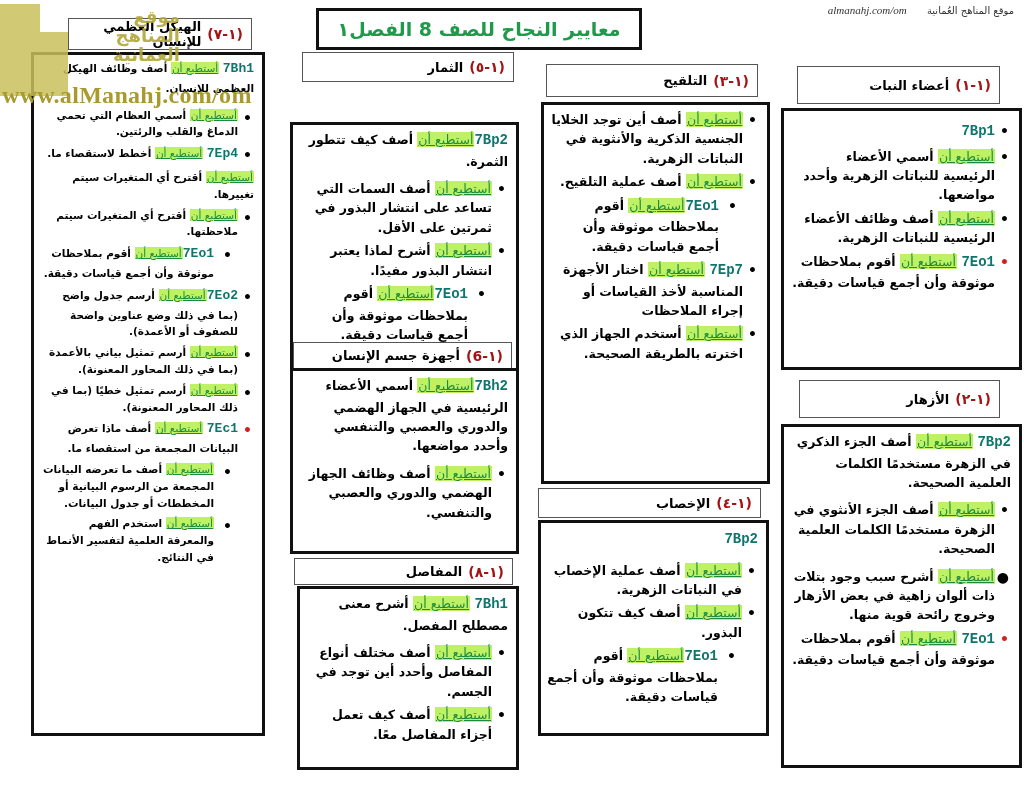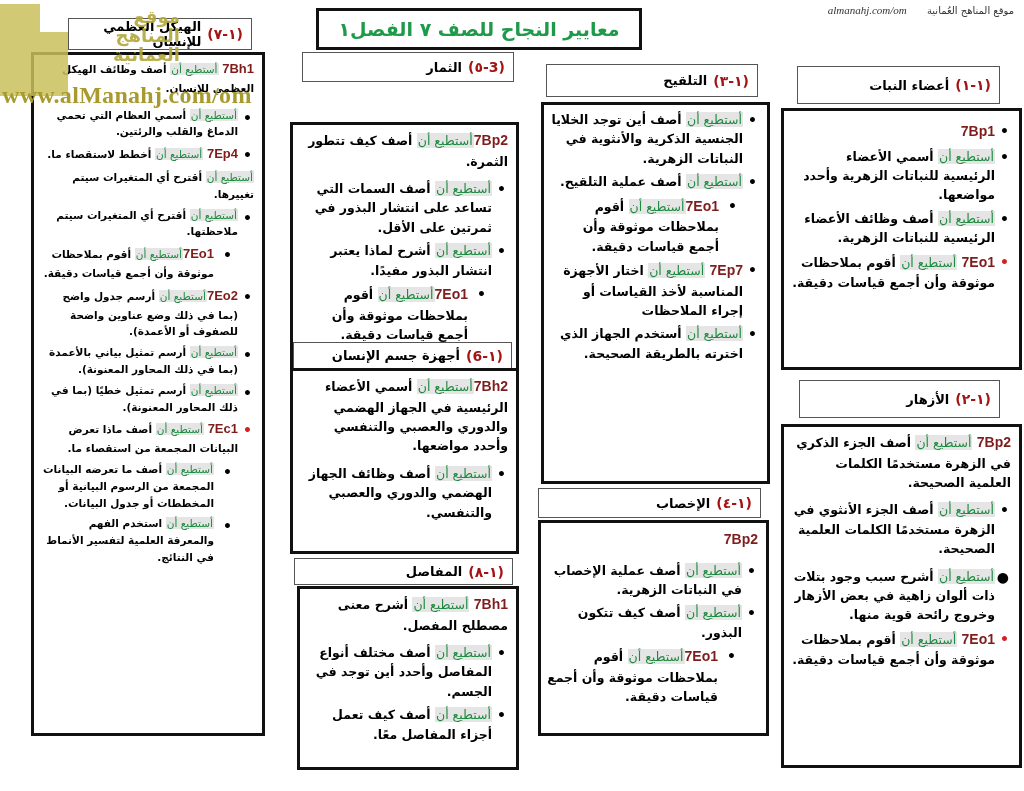--- a/index.html
+++ b/index.html
@@ -16,40 +16,40 @@
   .sec-head { border: 1px solid #555; background: #fff; direction: rtl; font-size: 13px; font-weight: bold; padding: 0 8px; display: flex; align-items: center; }
   .sec-head .num { color: #a31515; margin-left: 6px; font-size: 14px; }
   .panel { border: 3px solid #111; background: #fff; direction: rtl; padding: 5px 8px 5px 6px; font-size: 12.5px; line-height: 1.55; font-weight: bold; }
   .panel.small { font-size: 10.5px; line-height: 1.6; }
   .item { position: relative; padding-right: 16px; margin-bottom: 4px; }
   .item.plain { padding-right: 0; }
   .item.indent { padding-right: 40px; }
   .bullet { position: absolute; right: 2px; top: 0; font-size: 14px; }
   .item.indent .bullet { right: 22px; }
   .bullet.red { color: #d42020; }
-  .code { color: #7f1d1d; font-family: Liberation Sans, sans-serif; font-weight: bold; font-size: 14px; }
+  .code { color: #0f766e; font-family: Liberation Mono, monospace; font-weight: bold; font-size: 14px; }
   .small .code { font-size: 13px; }
-  .hl { background: #e5e5e5; color: #1d8a3f; padding: 0 1px; font-weight: normal; }
+  .hl { background: #bef264; color: #1d8a3f; padding: 0 1px; font-weight: normal; text-decoration: underline; }
   .panel .txt { font-weight: bold; }
 
   .watermark-block1 { left: 0; top: 4px; width: 68px; height: 92px; background: #c9bf5c; opacity: 0.85; }
   .watermark-block3 { left: 40px; top: 4px; width: 28px; height: 28px; background: #fff; }
   .watermark-text { left: 60px; top: 8px; color: #b3a73a; font-size: 18px; font-weight: bold; direction: rtl; line-height: 1.05; width: 120px; opacity: 0.9; }
   .watermark-url { left: 2px; top: 82px; color: #a89a2c; font-family: "Liberation Serif", serif; font-weight: bold; font-size: 24px; white-space: nowrap; letter-spacing: 0.3px; }
 </style>
 </head>
 <body>
 
 <div class="abs header-site">
   <span>موقع المناهج العُمانية</span>
   <span class="url">almanahj.com/om</span>
 </div>
 
 <div class="abs title-box">
-  <span>معايير النجاح للصف ٧ الفصل١</span>
+  <span>معايير النجاح للصف 8 الفصل١</span>
 </div>
 
 <div class="abs sec-head" style="left:797px; top:66px; width:203px; height:38px;">
   <span class="num">(١-١)</span>
   <span>أعضاء النبات</span>
 </div>
 <div class="abs panel" style="left:781px; top:108px; width:241px; height:262px; padding-top:10px;">
   <div class="item">
     <span class="bullet">•</span>
     <span class="code">7Bp1</span>
@@ -152,21 +152,21 @@
     <span class="txt">أصف كيف تتكون البذور.</span>
   </div>
   <div class="item indent">
     <span class="bullet">•</span>
     <span class="code">7Eo1</span><span class="hl">أستطيع أن</span>
     <span class="txt">أقوم بملاحظات موثوقة وأن أجمع قياسات دقيقة.</span>
   </div>
 </div>
 
 <div class="abs sec-head" style="left:302px; top:52px; width:212px; height:30px;">
-  <span class="num">(3-٥)</span>
+  <span class="num">(١-٥)</span>
   <span>الثمار</span>
 </div>
 <div class="abs panel" style="left:290px; top:80px; width:229px; height:260px;margin-top:42px;">
   <div class="item plain" style="margin-bottom:8px;">
     <span class="code">7Bp2</span><span class="hl">أستطيع أن</span>
     <span class="txt">أصف كيف تتطور الثمرة.</span>
   </div>
   <div class="item">
     <span class="bullet">•</span>
     <span class="hl">أستطيع أن</span>

